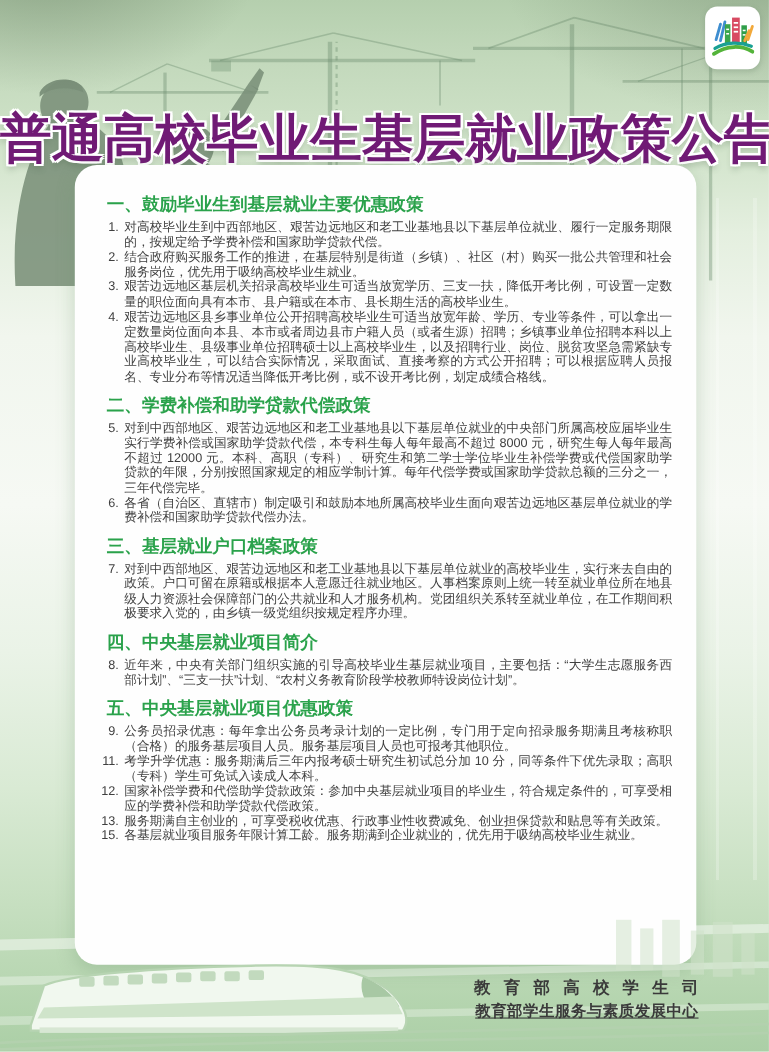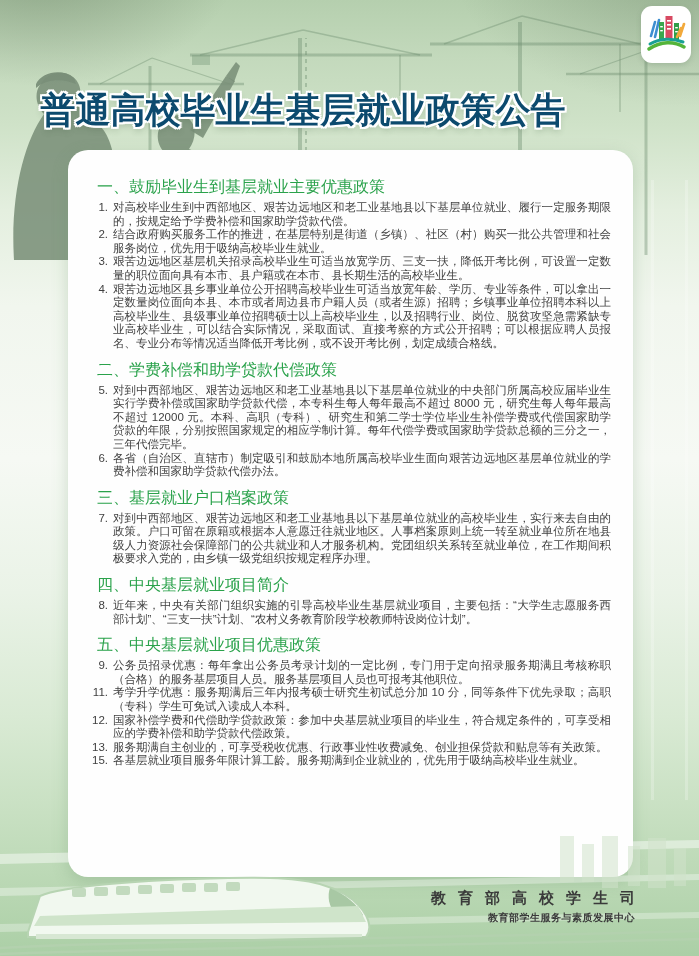--- a/index.html
+++ b/index.html
@@ -29,55 +29,55 @@
   }
   .logo-badge{
     position:absolute;top:6px;right:8px;width:50px;height:57px;
     background:#ffffff;border-radius:11px;
     box-shadow:0 2px 5px rgba(90,120,90,.25);
     display:flex;align-items:center;justify-content:center;
   }
   .page-title{
     position:absolute;left:0;top:64px;width:606px;
     text-align:center;white-space:nowrap;
-    font-size:35px;font-weight:900;letter-spacing:0px;
-    color:#0c4a6e;
+    font-size:47px;font-weight:900;letter-spacing:0px;
+    color:#701a75;
     text-shadow:-2px -2px 0 #fff,2px -2px 0 #fff,-2px 2px 0 #fff,2px 2px 0 #fff,
                 -2px 0 0 #fff,2px 0 0 #fff,0 -2px 0 #fff,0 2px 0 #fff,
                 0 4px 6px rgba(60,90,60,.30);
   }
   .policy-card{
     position:absolute;left:68px;top:150px;width:565px;height:727px;
     box-sizing:border-box;
     background:#fefefe;border-radius:20px;
     box-shadow:0 5px 16px rgba(110,150,110,.30);
     padding:27px 22px 0 0;
   }
   .sec-heading{
     margin:9px 0 4px 29px;
-    font-size:16px;line-height:1.25;font-weight:400;
+    font-size:16px;line-height:1.25;font-weight:700;
     color:#2aa24b;
   }
   .sec-heading:first-child{margin-top:0;}
   ol.items{list-style:none;margin:0;padding:0 0 0 45px;}
   ol.items li{
     position:relative;
     font-size:11.5px;line-height:13.6px;color:#3f3f3f;
     text-align:justify;
   }
   ol.items .num{
     position:absolute;left:-37px;top:0;width:32px;
     text-align:right;color:#3f3f3f;
   }
   .signature{
     position:absolute;right:64px;top:889px;
     text-align:right;color:#3a3a3a;font-weight:700;
   }
   .signature .line1{font-size:15px;letter-spacing:12px;margin-right:-12px;}
-  .signature .line2{font-size:10px;letter-spacing:.5px;margin-top:3px;}
+  .signature .line2{font-size:14px;letter-spacing:.5px;margin-top:3px;text-decoration:underline;}
 </style>
 </head>
 <body>
 
 <svg class="top-illustration" viewBox="0 0 699 260" xmlns="http://www.w3.org/2000/svg" aria-hidden="true">
   <g stroke="#6e8e71" stroke-opacity="0.40" fill="none">
 
     <line x1="300" y1="255" x2="300" y2="38" stroke-width="4"></line>
     <line x1="306" y1="255" x2="306" y2="38" stroke-width="2" stroke-dasharray="4 4"></line>
     <line x1="190" y1="55" x2="432" y2="55" stroke-width="3"></line>

